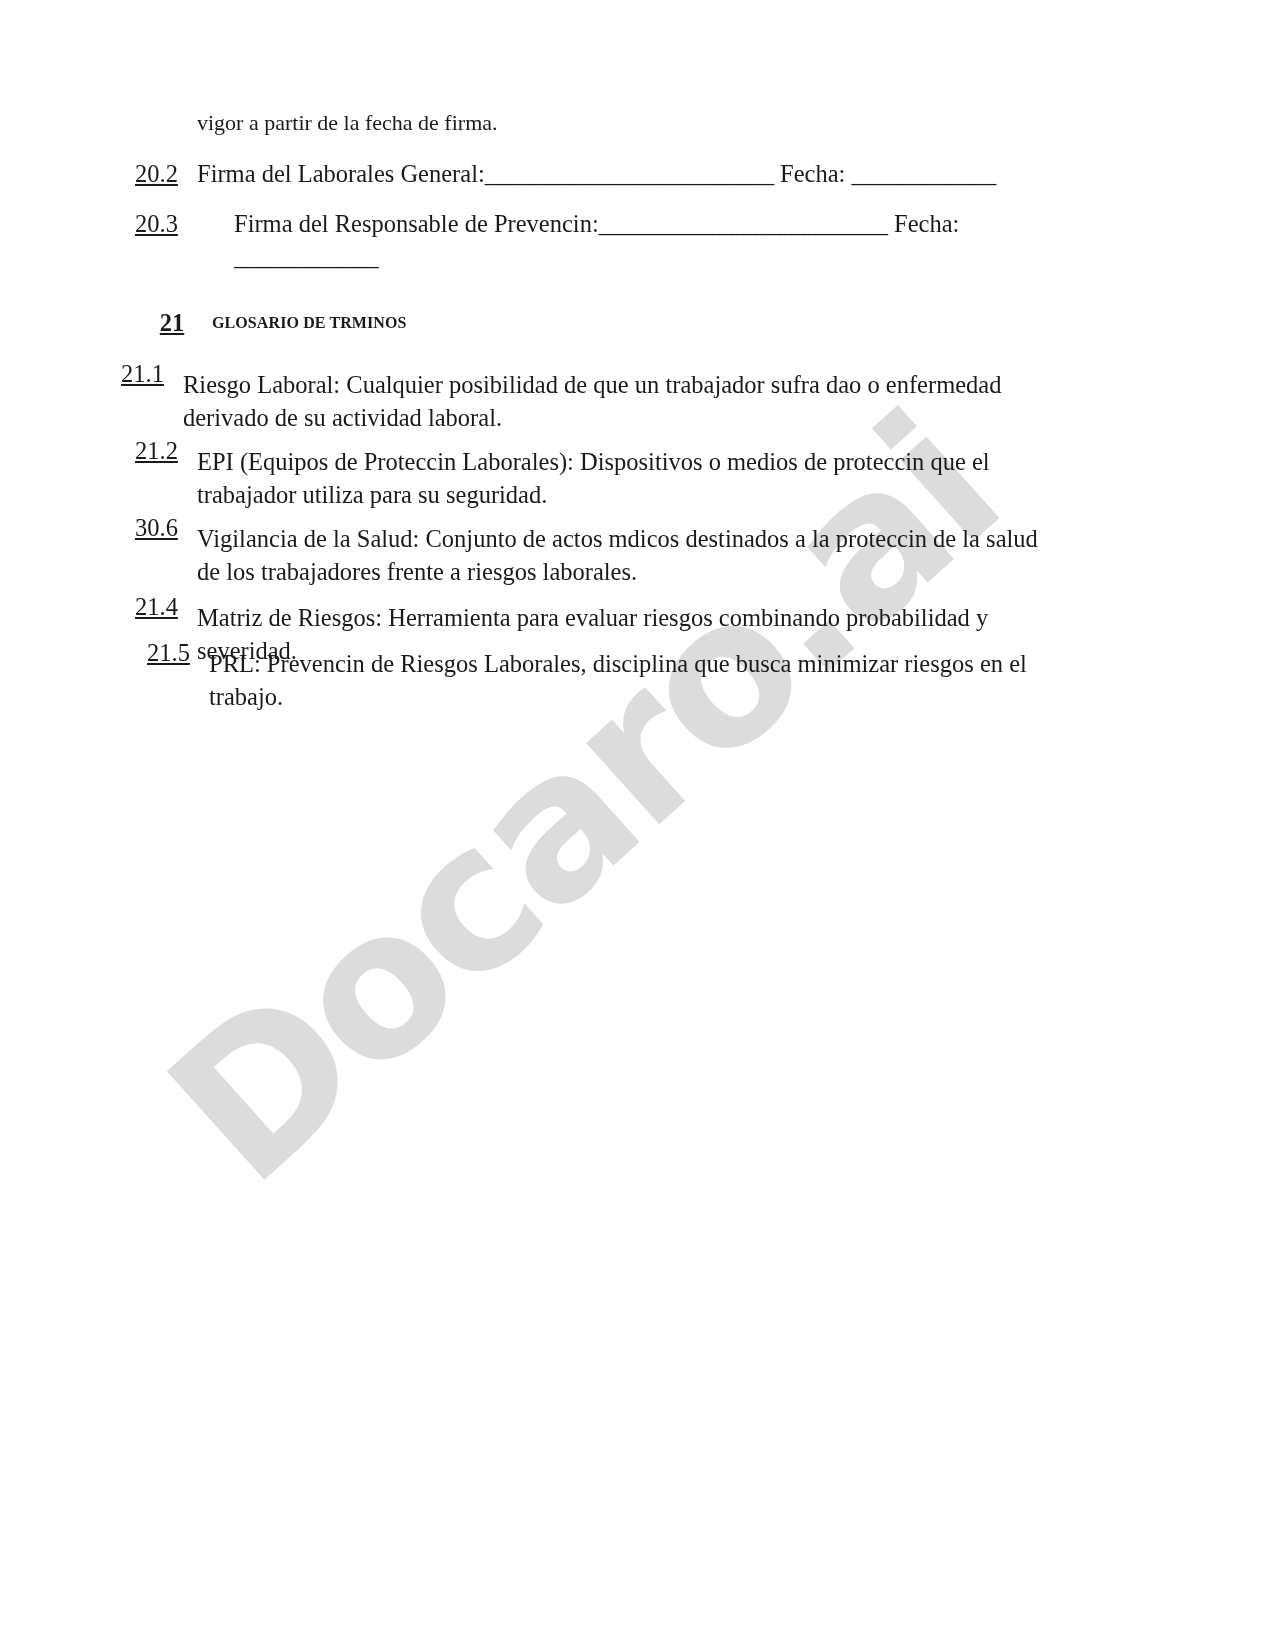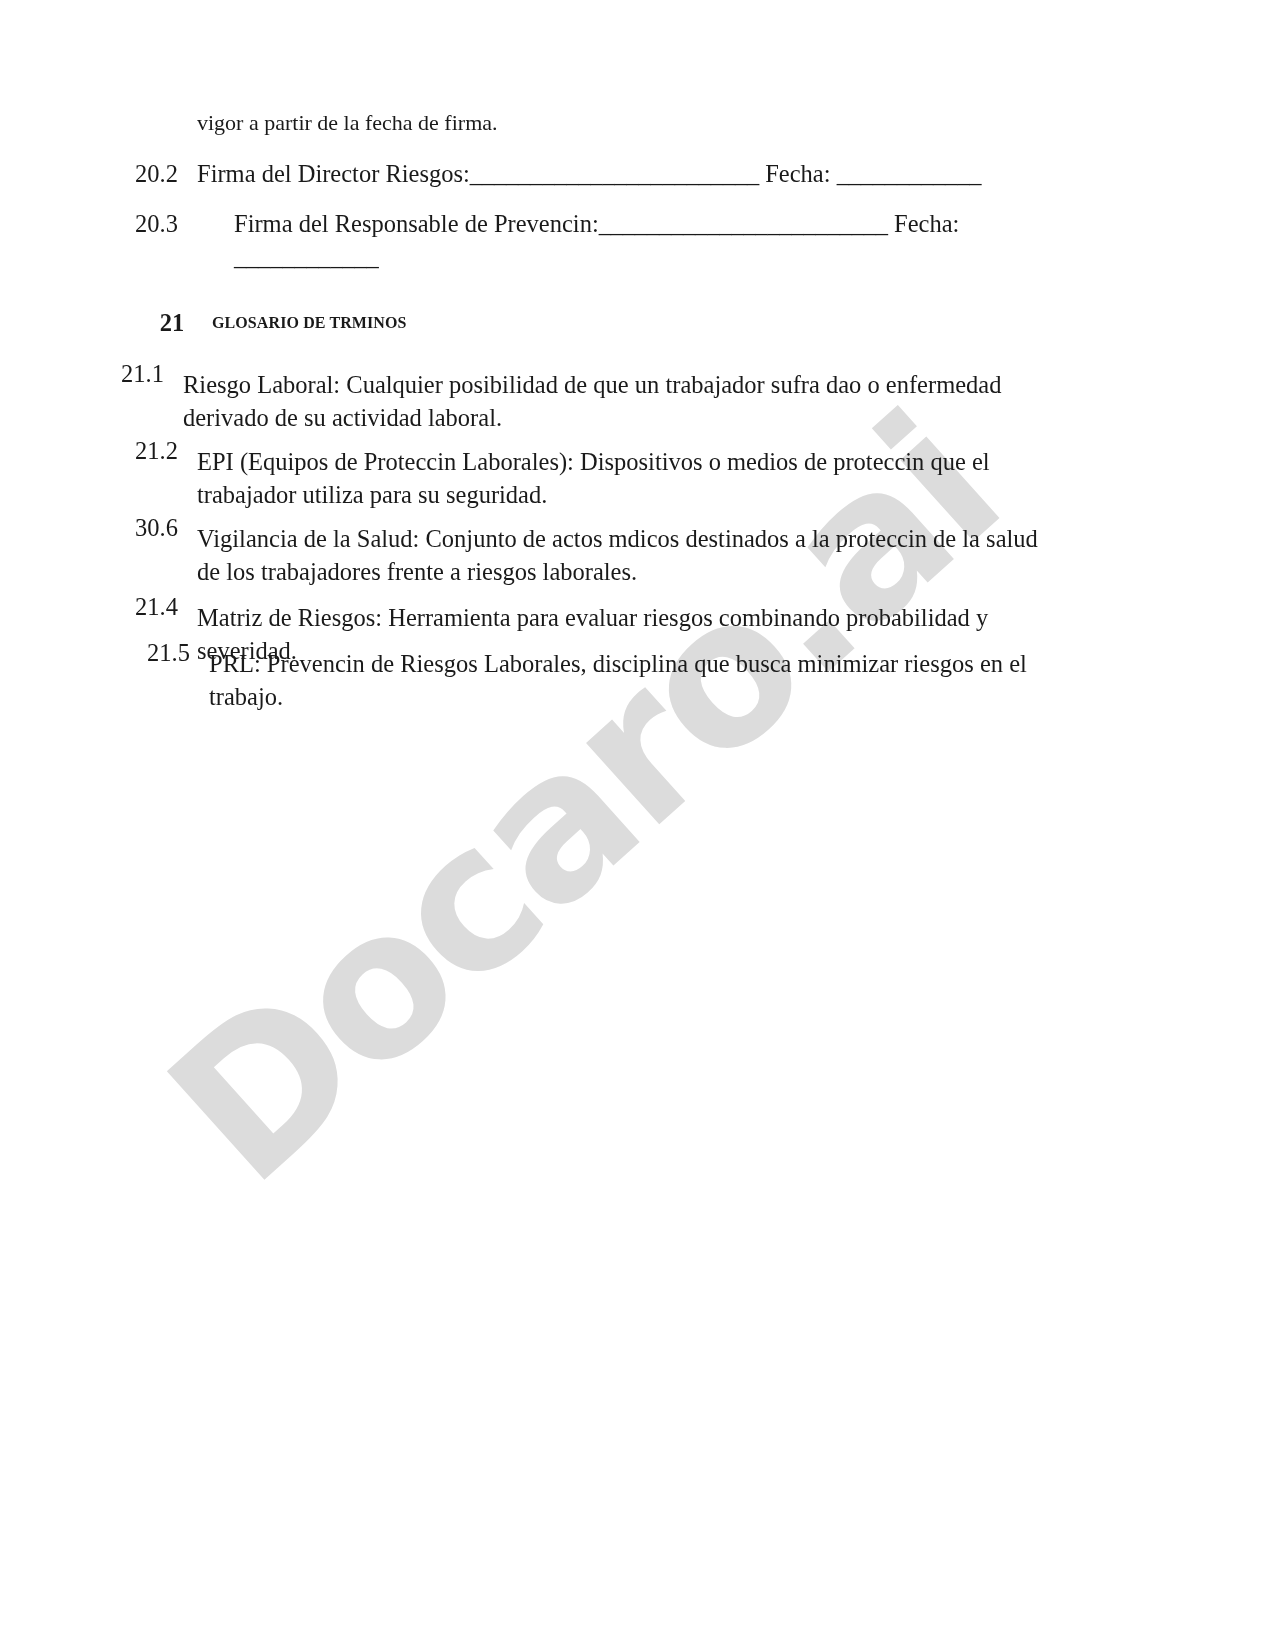--- a/index.html
+++ b/index.html
@@ -56,20 +56,21 @@
     position: absolute;
     display: flex;
     align-items: flex-start;
   }
   .num {
     width: 62px;
     flex: 0 0 62px;
     font-size: 24.5px;
     line-height: 33px;
     color: #1a1a1a;
+    text-decoration: underline;
   }
   .num.heading-num {
     font-weight: bold;
     text-align: center;
     padding-right: 18px;
     width: 44px;
     flex: 0 0 44px;
   }
   .body {
     font-size: 24.5px;
@@ -101,21 +102,21 @@
   <div class="watermark">
     <div class="watermark-text">Docaro.ai</div>
   </div>
 
   <div class="content">
 
     <div class="cont-line" style="left:197px; top:106px;">vigor a partir de la fecha de firma.</div>
 
     <div class="para" style="left:135px; top:157px; width:930px;">
       <span class="num">20.2</span>
-      <span class="body"><span>Firma del Director Riesgos:</span><span class="fill">________________________</span> <span>Fecha:</span> <span class="fill">____________</span></span>
+      <span class="body"><span>Firma del Laborales General:</span><span class="fill">________________________</span> <span>Fecha:</span> <span class="fill">____________</span></span>
     </div>
 
     <div class="para" style="left:135px; top:207px; width:930px;gap:37px;">
       <span class="num">20.3</span>
       <span class="body"><span>Firma del Responsable de Prevencin:</span><span class="fill">________________________</span> <span>Fecha:</span> <span class="fill">____________</span></span>
     </div>
 
     <div class="para" style="left:150px; top:306px; width:700px;">
       <span class="num heading-num">21</span>
       <span class="body heading">GLOSARIO DE TRMINOS</span>

